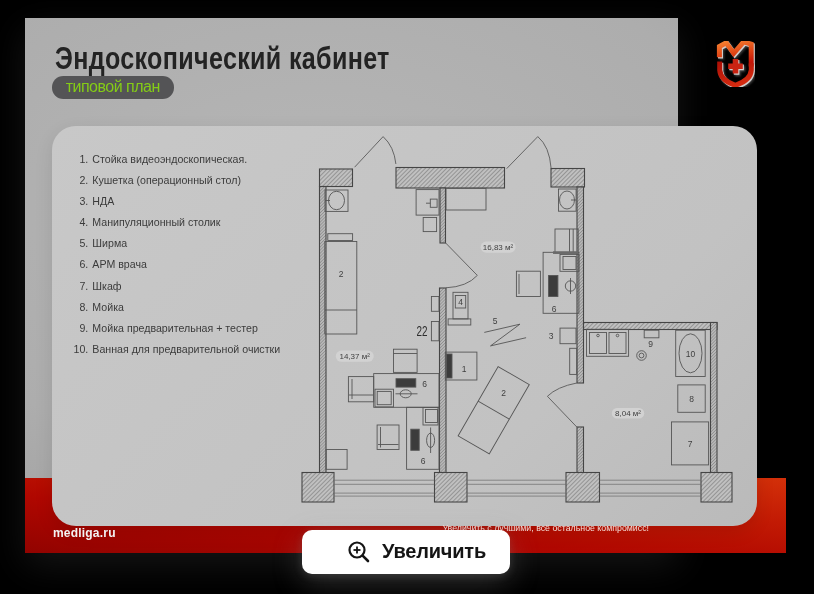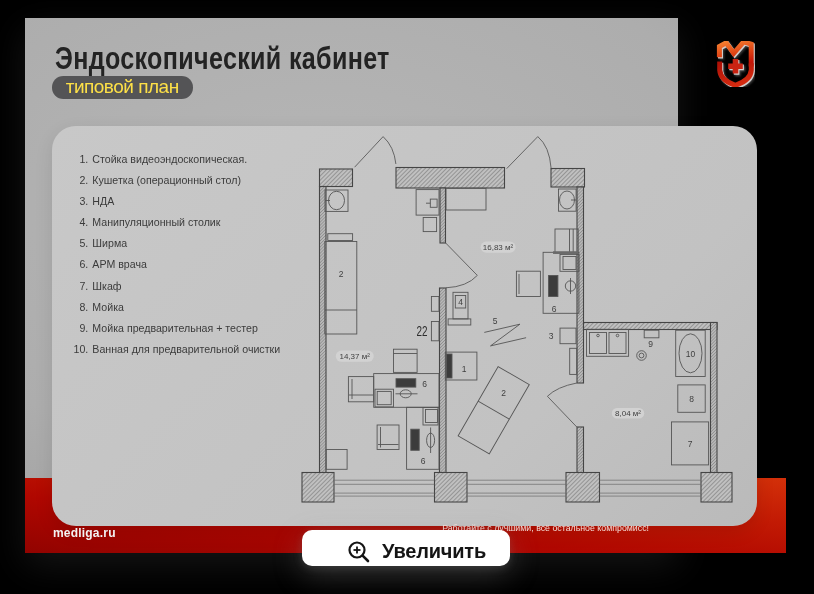--- a/index.html
+++ b/index.html
@@ -6,30 +6,30 @@
   body{width:814px;height:594px;background:#000;position:relative;overflow:hidden;
        font-family:"Liberation Sans", sans-serif;}
   .slide{position:absolute;left:25px;top:18px;width:653px;height:535px;
          background:radial-gradient(ellipse 120% 90% at 45% 35%, #b6b6b6 0%, #adadad 55%, #999 100%);
          box-shadow:0 12px 34px rgba(125,125,125,0.17);}
   .redbar{position:absolute;left:0;bottom:0;width:761px;height:75px;
           background:linear-gradient(to top right, #920300 0%, #b00700 38%, #c21a04 70%, #d33009 100%);}
   .title{position:absolute;left:29.5px;top:23.4px;font-size:31px;font-weight:bold;color:#232323;
          letter-spacing:0.4px;transform:scaleX(0.81);transform-origin:0 0;white-space:nowrap;}
   .tag{position:absolute;left:26.7px;top:58.3px;height:22.5px;padding:0 14px;background:#545456;
-       border-radius:11.3px;color:#fde047;font-size:19px;line-height:22.5px;letter-spacing:-0.5px;text-align:center;}
+       border-radius:11.3px;color:#84cc16;font-size:16px;line-height:22.5px;letter-spacing:-0.5px;text-align:center;}
   .card{position:absolute;left:27px;top:92px;width:705px;height:400px;border-radius:24px;
         background:linear-gradient(135deg,#c8c8c8 0%, #c2c2c2 70%, #bababa 100%);
         box-shadow:0 6px 18px rgba(0,0,0,0.10);margin-top:16px;}
   .legend{position:absolute;left:21px;top:23px;color:#3b3b3b;font-size:11.8px;line-height:21.1px;
           transform:scaleX(0.9);transform-origin:0 0;width:350px;}
   .legend .n{display:inline-block;width:17px;text-align:right;margin-right:4.5px;letter-spacing:0;}
   .mru{position:absolute;left:28px;top:507.5px;color:#f3f3f3;font-size:12px;font-weight:bold;letter-spacing:0.2px;}
   .slogan{position:absolute;right:29px;top:504.5px;color:#f4dcd6;font-size:8.8px;}
-  .btn{position:absolute;left:302px;top:530px;width:208px;height:36px;background:#fff;border-radius:10px;
+  .btn{position:absolute;left:302px;top:530px;width:208px;height:44px;background:#fff;border-radius:10px;
        box-shadow:0 10px 30px rgba(150,150,150,0.28), 0 2px 8px rgba(120,120,120,0.25);}
   .btn span{position:absolute;left:80px;top:9.5px;font-size:20px;font-weight:bold;color:#151515;letter-spacing:-0.2px;}
 </style>
 </head>
 <body>
   <div class="slide">
     <div class="redbar"></div>
     <div class="title">Эндоскопический кабинет</div>
     <div class="tag">типовой план</div>
     <div class="card">
@@ -225,21 +225,21 @@
           <polyline points="4.4,16.3 4.4,5.5 11.2,1.8 18.7,12.3 28.6,0.9 36.2,3.2 36.2,25.6" stroke="#f5f0ee" stroke-width="5"></polyline>
           <path d="M4.7,20.5 L4.7,29 Q5.5,39.5 20.3,44.3 Q35.5,39.5 36.3,29 L36.3,22.3" stroke="#f5f0ee" stroke-width="5"></path>
           <path d="M17.7,17.9 h5.6 v4.5 h4.5 v5.6 h-4.5 v4.5 h-5.6 v-4.5 h-4.5 v-5.6 h4.5 z" fill="#f5f0ee" stroke="none"></path>
         </g>
         <polyline points="4.4,16.3 4.4,5.5 11.2,1.8 18.7,12.3 28.6,0.9 36.2,3.2 36.2,25.6" stroke="url(#lgM)" stroke-width="5"></polyline>
         <path d="M4.7,20.5 L4.7,29 Q5.5,39.5 20.3,44.3 Q35.5,39.5 36.3,29 L36.3,22.3" stroke="url(#lgU)" stroke-width="5"></path>
         <path d="M17.7,17.9 h5.6 v4.5 h4.5 v5.6 h-4.5 v4.5 h-5.6 v-4.5 h-4.5 v-5.6 h4.5 z" fill="#c92312" stroke="none"></path>
       </g>
     </svg>
     <div class="mru">medliga.ru</div>
-    <div class="slogan">Работайте с лучшими, всё остальное компромисс!</div>
+    <div class="slogan">Увеличить с лучшими, всё остальное компромисс!</div>
   </div>
   <div class="btn">
     <svg width="24" height="24" viewBox="0 0 24 24" style="position:absolute;left:45px;top:10px;">
       <circle cx="10" cy="10" r="7.5" fill="none" stroke="#151515" stroke-width="2.2"></circle>
       <line x1="15.6" y1="15.6" x2="21" y2="21" stroke="#151515" stroke-width="2.6" stroke-linecap="round"></line>
       <line x1="6.5" y1="10" x2="13.5" y2="10" stroke="#151515" stroke-width="1.8"></line>
       <line x1="10" y1="6.5" x2="10" y2="13.5" stroke="#151515" stroke-width="1.8"></line>
     </svg>
     <span>Увеличить</span>
   </div>

